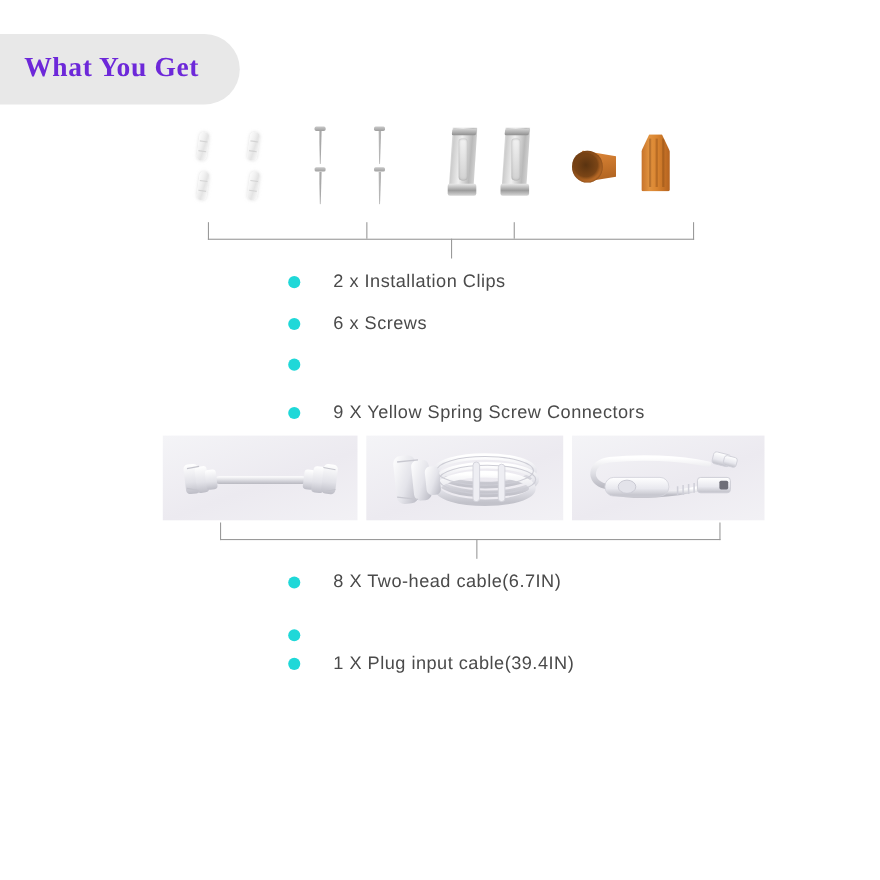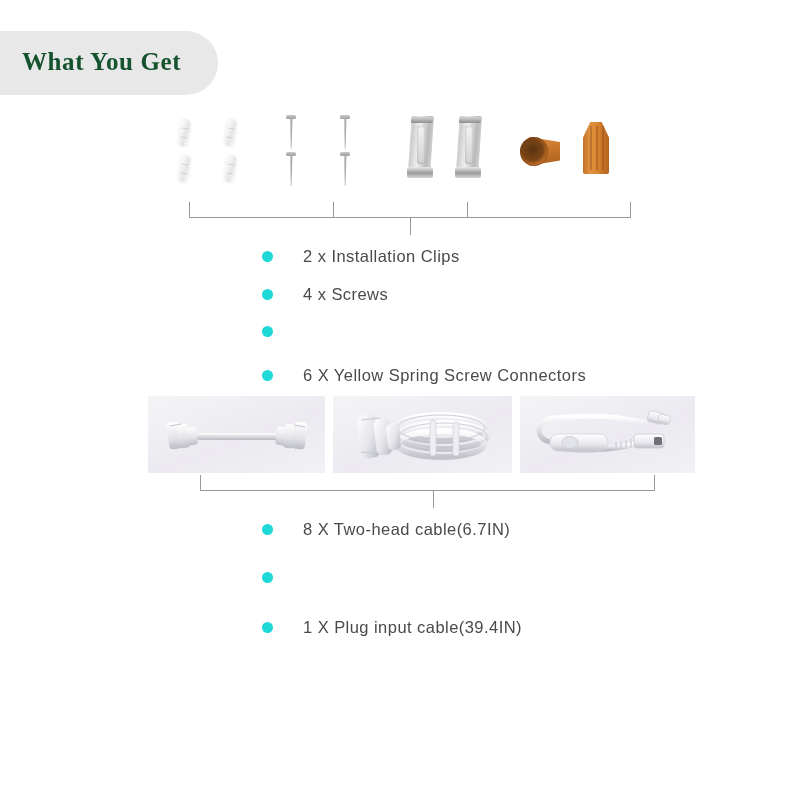--- a/index.html
+++ b/index.html
@@ -26,21 +26,21 @@
     border-top-right-radius: 34px;
     border-bottom-right-radius: 34px;
   }
   #header-title {
     position: absolute;
     left: 22px;
     top: 48px;
     font-family: "Liberation Serif", serif;
     font-weight: bold;
     font-size: 25px;
-    color: #14532d;
+    color: #6d28d9;
     letter-spacing: 0.6px;
     white-space: nowrap;
   }
 
   
   #hardware-row {
     position: absolute;
     left: 160px;
     top: 112px;
     width: 480px;
@@ -297,28 +297,28 @@
   <div class="divtick" style="left:278px;"></div>
   <div class="stem" style="left:221px;"></div>
 </div>
 
 <div class="spec-item" style="top:245px;justify-content:center;">
   <span class="spec-bullet"></span>
   <span class="spec-text">2 x Installation Clips</span>
 </div>
 <div class="spec-item" style="top:283px;">
   <span class="spec-bullet"></span>
-  <span class="spec-text">4 x Screws</span>
+  <span class="spec-text">6 x Screws</span>
 </div>
 <div class="spec-item" style="top:320px;">
   <span class="spec-bullet"></span>
 </div>
 <div class="spec-item" style="top:364px;">
   <span class="spec-bullet"></span>
-  <span class="spec-text">6 X Yellow Spring Screw Connectors</span>
+  <span class="spec-text">9 X Yellow Spring Screw Connectors</span>
 </div>
 
 <div class="cable-panel" style="left:148px; width:177px;">
   <svg width="177" height="77" viewBox="0 0 177 77" aria-hidden="true">
     <defs>
       <linearGradient id="wireA" x1="0" y1="0" x2="0" y2="1">
         <stop offset="0%" stop-color="#ffffff"></stop>
         <stop offset="55%" stop-color="#d8d8de"></stop>
         <stop offset="100%" stop-color="#b8b8c0"></stop>
       </linearGradient>
@@ -421,16 +421,16 @@
   <div class="stem" style="left:233px;"></div>
 </div>
 
 <div class="spec-item" style="top:518px;">
   <span class="spec-bullet"></span>
   <span class="spec-text">8 X Two-head cable(6.7IN)</span>
 </div>
 <div class="spec-item" style="top:566px;">
   <span class="spec-bullet"></span>
 </div>
-<div class="spec-item" style="top:616px;">
+<div class="spec-item" style="top:592px;">
   <span class="spec-bullet"></span>
   <span class="spec-text">1 X Plug input cable(39.4IN)</span>
 </div>
 
 </body></html>

